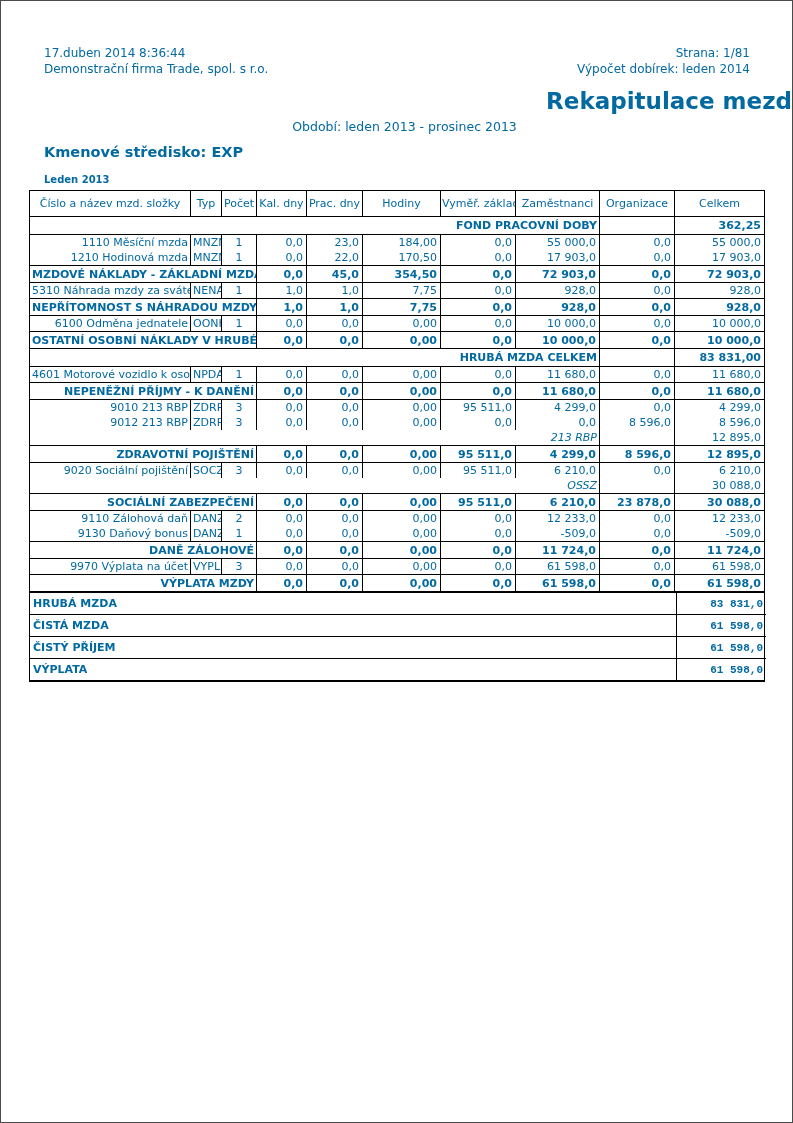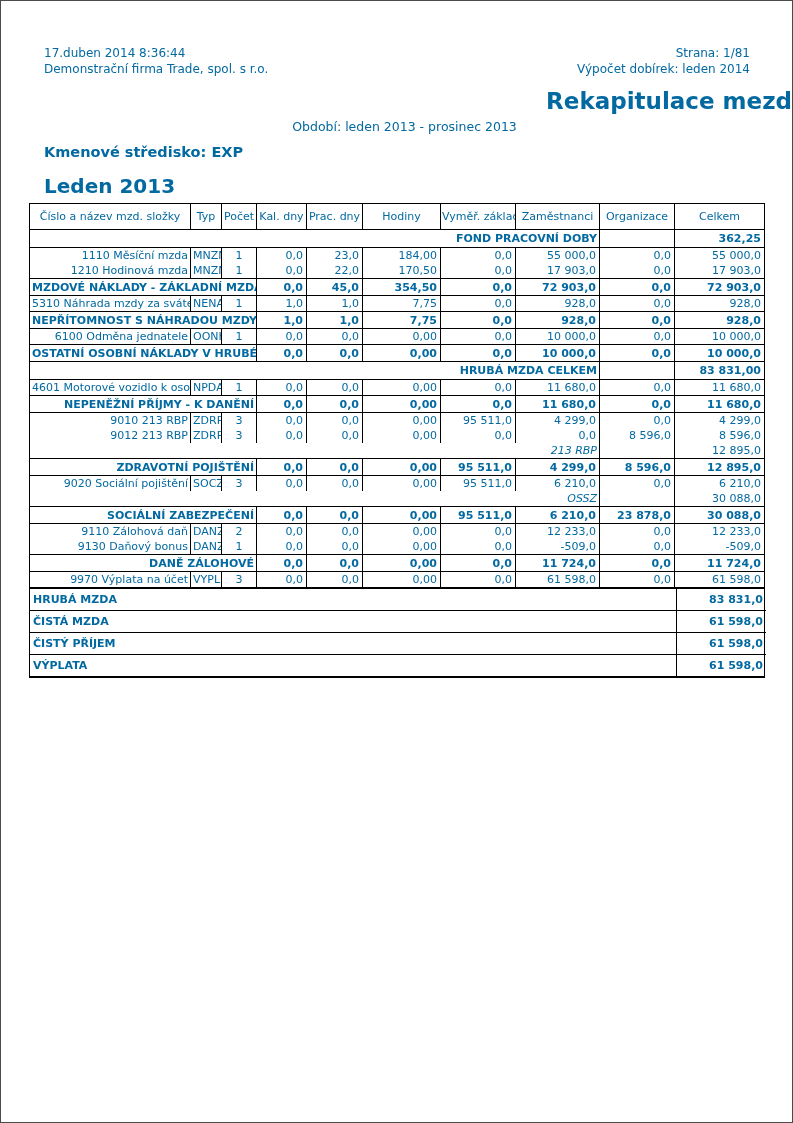--- a/index.html
+++ b/index.html
@@ -7,37 +7,37 @@
     width:793px;height:1123px;box-sizing:border-box;
     border:1px solid #4a4a4a;background:#fff;color:#0369a1;
     font-family:"DejaVu Sans","Liberation Sans",sans-serif;
     overflow:hidden;position:relative;
   }
   .meta{display:flex;justify-content:space-between;padding:44px 42px 0 43px;font-size:12px;line-height:16px;}
   .meta-right{text-align:right;}
   .title{text-align:right;font-size:23px;font-weight:bold;margin-top:11px;line-height:26px;}
   .subtitle{text-align:center;font-size:12.5px;margin-top:5px;padding-left:16px;}
   .center-label{font-size:14.5px;font-weight:bold;margin:10px 0 0 43px;}
-  .month-label{font-size:20px;font-weight:bold;margin:14px 0 0 43px;}
+  .month-label{font-size:10px;font-weight:bold;margin:14px 0 0 43px;}
   .tblzone{margin:5px 0 0 28px;width:736px;}
   .mainwrap{border:1px solid #000;border-bottom:2px solid #000;}
   .sumwrap{border:1px solid #000;border-top:none;border-bottom:2px solid #000;}
   table{border-collapse:separate;border-spacing:0;table-layout:fixed;width:100%;font-size:11px;}
   th{font-weight:normal;text-align:center;padding:0 1px;height:25px;overflow:hidden;white-space:nowrap;font-size:11px;}
   td{padding:0 2px;height:15px;overflow:hidden;white-space:nowrap;vertical-align:middle;}
   .bl{border-left:1px solid #000;}
   tr.rt td{border-top:1px solid #000;}
   .num{text-align:right;padding:0 3px;}
   .ctr{text-align:center;}
   .nm{text-align:right;}
   tr.b td{font-weight:bold;height:16px;}
   tr.sect td{height:17px;}
   .sub-name{font-style:italic;padding-left:16px;}
   .sum-label{font-weight:bold;height:21px;padding-left:3px;}
-  .sum-val{font-weight:bold;height:21px;}
+  .sum-val{font-weight:bold;height:21px;font-family:Liberation Mono, monospace;}
 </style>
 </head>
 <body>
 
 <div class="page">
 
   <div class="meta">
     <div class="meta-left">
       <div>17.duben 2014  8:36:44</div>
       <div>Demonstrační firma Trade, spol. s r.o.</div>
@@ -298,20 +298,30 @@
               <td class="bl nm">VYPL</td>
               <td class="bl ctr">3</td>
               <td class="bl num">0,0</td>
               <td class="bl num">0,0</td>
               <td class="bl num">0,00</td>
               <td class="bl num">0,0</td>
               <td class="bl num">61 598,0</td>
               <td class="bl num">0,0</td>
               <td class="bl num">61 598,0</td>
             </tr>
+            <tr class="rt b">
+              <td class="nm" colspan="3">VÝPLATA MZDY</td>
+              <td class="bl num">0,0</td>
+              <td class="bl num">0,0</td>
+              <td class="bl num">0,00</td>
+              <td class="bl num">0,0</td>
+              <td class="bl num">61 598,0</td>
+              <td class="bl num">0,0</td>
+              <td class="bl num">61 598,0</td>
+            </tr>
           </tbody>
       </table>
     </div>
     <div class="sumwrap">
       <table>
         <colgroup>
           <col style="width:646px">
             <col style="width:90px">
         </colgroup>
         <tbody id="summary-tbody">

